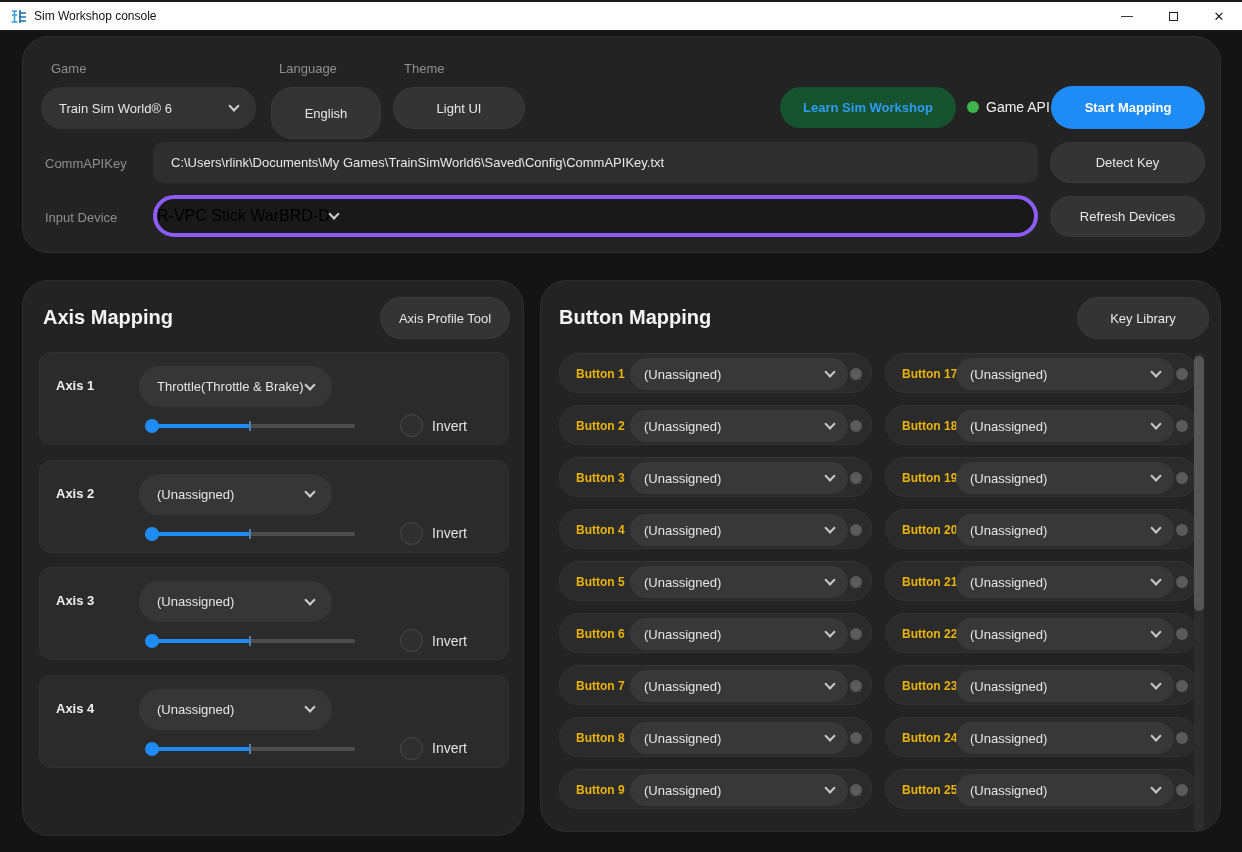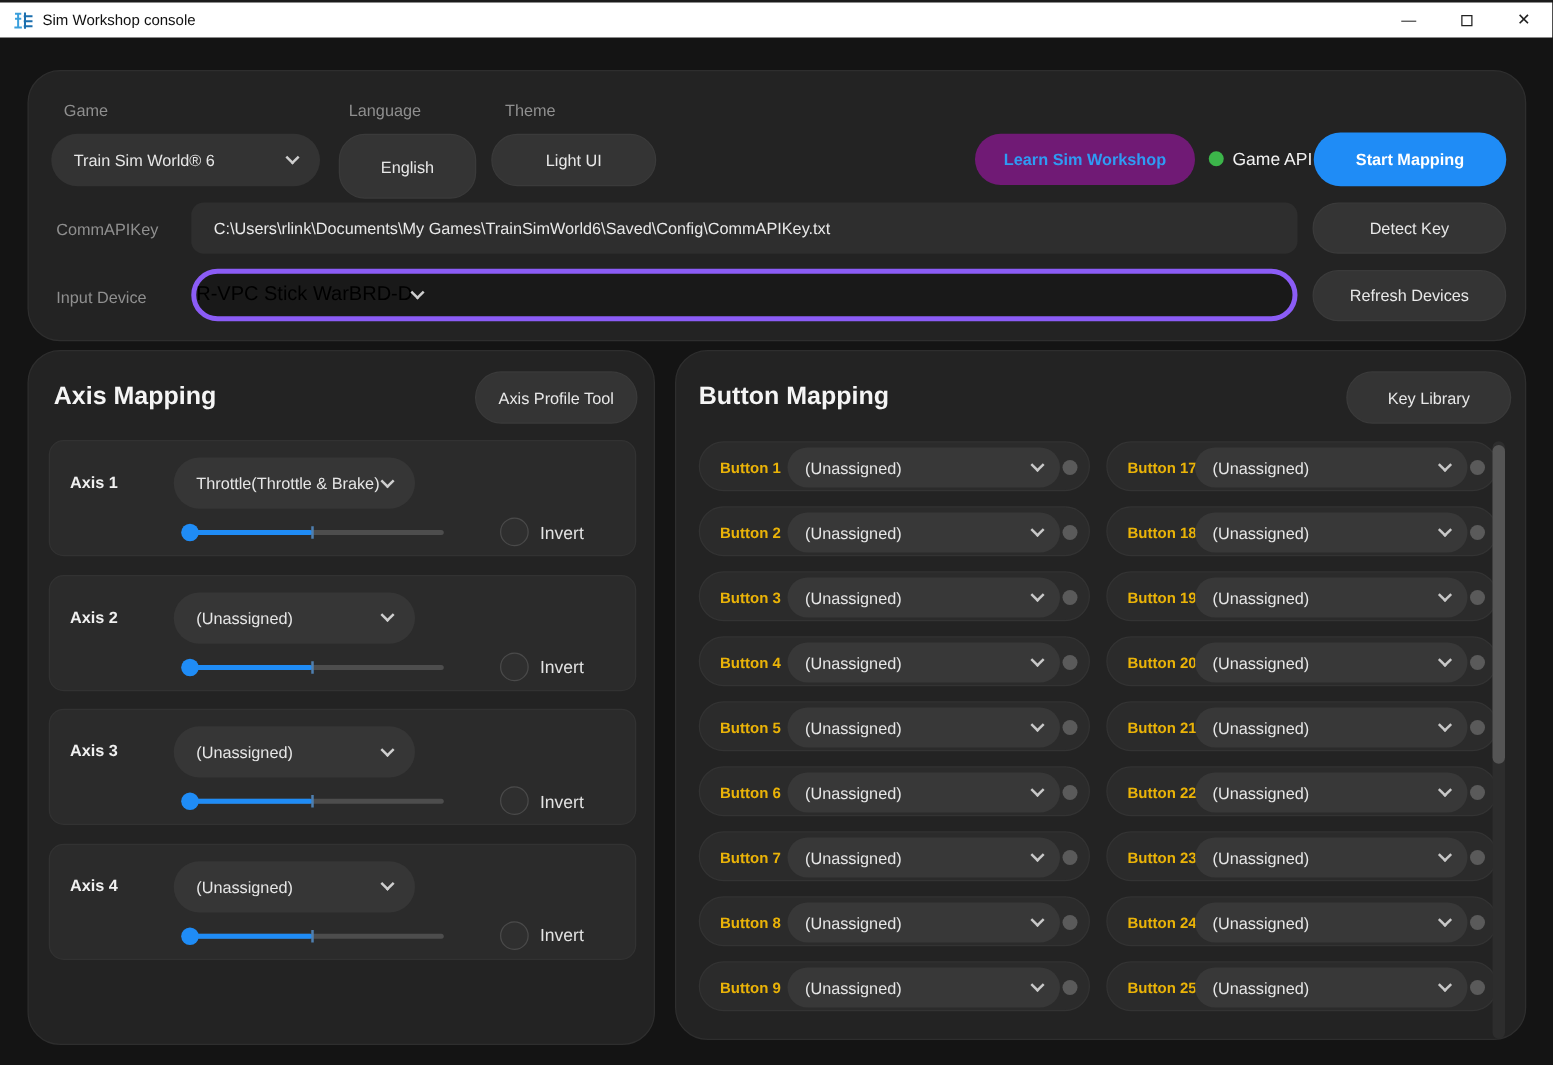--- a/index.html
+++ b/index.html
@@ -24,21 +24,21 @@
   .lbl { position:absolute; font-size:13px; color:#8f8f8f; }
   .pill-btn { position:absolute; background:#343434; border:1px solid #3a3a3a; border-radius:21px;
               color:#e8e8e8; font-size:13px; display:flex; align-items:center; justify-content:center; cursor:pointer; }
   .dropdown { position:absolute; background:#333333; border-radius:21px; display:flex; align-items:center; cursor:pointer; }
   .dropdown .ddtext { color:#e6e6e6; font-size:13px; padding-left:18px; flex:1; white-space:nowrap; overflow:hidden; }
   .chev { width:8px; height:8px; border-right:2px solid #cfcfcf; border-bottom:2px solid #cfcfcf;
           transform:rotate(45deg); margin-right:18px; margin-top:-4px; flex:0 0 auto; }
   .panel-title { position:absolute; color:#f5f5f5; font-size:20px; font-weight:bold; }
 
   
-  .learn-btn { position:absolute; left:779px; top:98px; width:176px; height:41px; background:#701a75; border-radius:21px;
+  .learn-btn { position:absolute; left:779px; top:98px; width:176px; height:41px; background:#14532d; border-radius:21px;
                color:#2f9bf4; font-size:13px; font-weight:bold; display:flex; align-items:center; justify-content:center; cursor:pointer; }
   .api-dot { position:absolute; left:966px; top:112px; width:12px; height:12px; border-radius:50%; }
   .api-label { position:absolute; left:985px; top:110px; font-size:14px; color:#f2f2f2; }
   .start-btn { position:absolute; left:1050px; top:97px; width:154px; height:43px; border-radius:22px;
                color:#ffffff; font-size:13px; font-weight:bold; display:flex; align-items:center; justify-content:center; cursor:pointer; }
   .path-field { position:absolute; left:152px; top:153px; width:885px; height:41px; background:#2e2e2e; border-radius:10px;
                 color:#e9e9e9; font-size:13px; display:flex; align-items:center; padding-left:18px; white-space:nowrap; overflow:hidden; }
   .device-dd { position:absolute; left:152px; top:206px; width:885px; height:42px; background:#191919;
                border:4px solid #8b5cf6; border-radius:22px; display:flex; align-items:center; cursor:pointer; }
 
@@ -83,21 +83,21 @@
   <span class="apptitle">Sim Workshop console</span>
   <div class="wincontrols">
     <div class="winbtn">—</div>
     <div class="winbtn">
         <span class="maxbox"></span>
       </div>
     <div class="winbtn close">✕</div>
   </div>
 </div>
 
-<div class="panel" style="left:22px; top:56px; width:1199px; height:217px;">
+<div class="panel" style="left:22px; top:36px; width:1199px; height:217px;">
   <span class="lbl" style="left:28px; top:24px;">Game</span>
   <div class="dropdown" style="left:18px; top:50px; width:215px; height:42px;">
     <span class="ddtext">Train Sim World® 6</span>
     <span class="chev"></span>
   </div>
 
   <span class="lbl" style="left:256px; top:24px;">Language</span>
   <div class="pill-btn" style="left:248px; top:50px; width:110px; height:52px;">English</div>
 
   <span class="lbl" style="left:381px; top:24px;">Theme</span>

